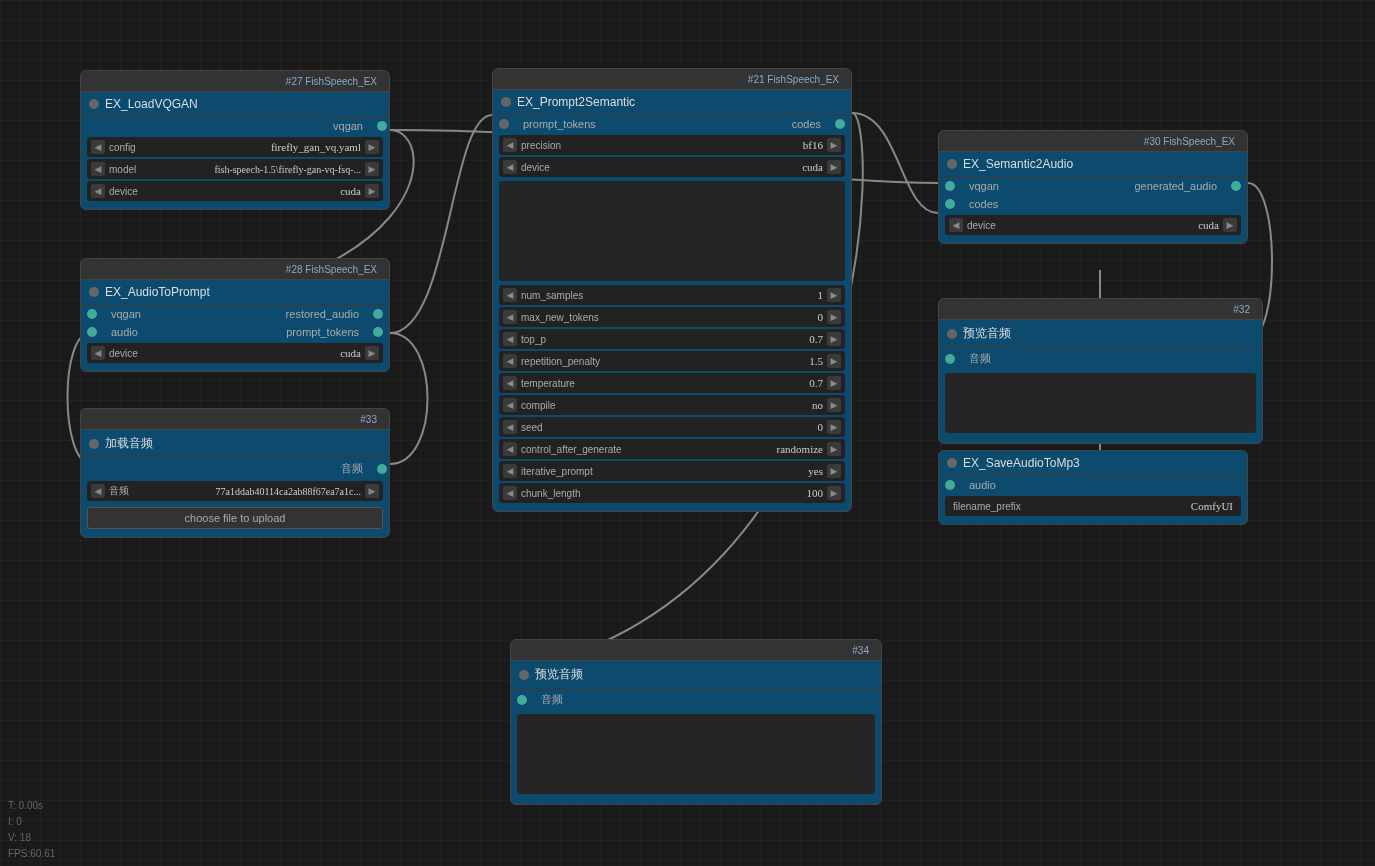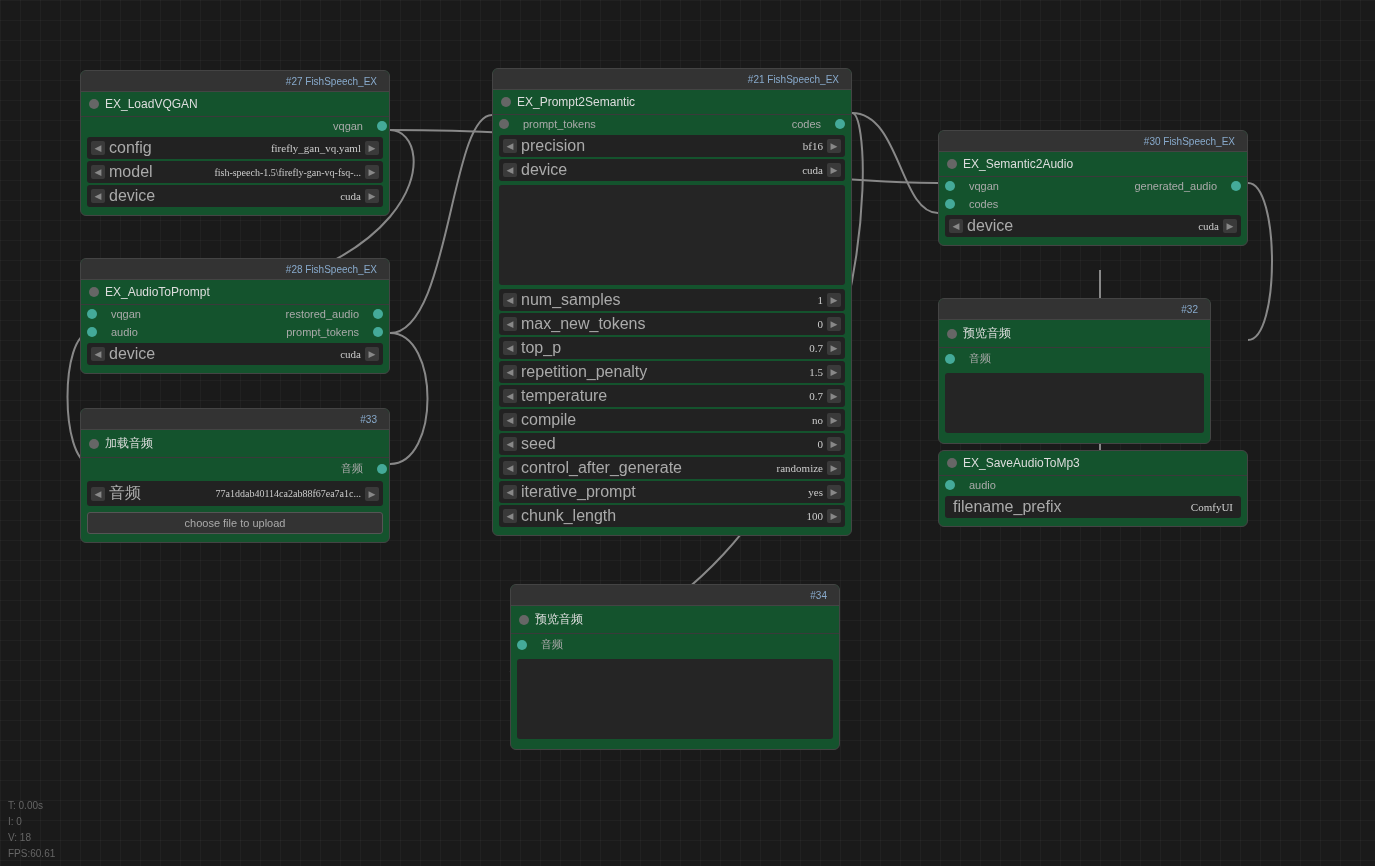--- a/index.html
+++ b/index.html
@@ -13,21 +13,21 @@
       height: 866px;
       overflow: hidden;
       font-family: 'Segoe UI', Arial, sans-serif;
       font-size: 12px;
       color: #ccc;
       position: relative;
     }
 
     .node {
       position: absolute;
-      background: #14532d;
+      background: #0c4a6e;
       border: 1px solid #444;
       border-radius: 6px;
       min-width: 160px;
     }
 
     .node-title {
       background: #333;
       border-radius: 5px 5px 0 0;
       padding: 4px 8px;
       font-size: 11px;
@@ -106,21 +106,21 @@
       display: flex;
       align-items: center;
       justify-content: center;
       font-size: 9px;
       flex-shrink: 0;
     }
 
     .field-row .field-label {
       flex: 1;
       padding: 0 4px;
-      font-size: 16px;
+      font-size: 10px;
       color: #aaa;
       white-space: nowrap;
       overflow: hidden;
       text-overflow: ellipsis;
     }
 
     .field-row .field-value {
       font-size: 11px;
       color: #ccc;
       margin-right: 4px;
@@ -415,21 +415,21 @@
   </div>
   <div class="field-row">
     <button class="arrow-btn">◀</button>
     <span class="field-label">device</span>
     <span class="field-value">cuda</span>
     <button class="arrow-btn">▶</button>
   </div>
   <div style="height:6px;"></div>
 </div>
 
-<div class="node" style="left:938px; top:298px; width:273px;">
+<div class="node" style="left:938px; top:298px; width:325px;">
   <div class="node-title">
     <span class="node-id">#32</span>
   </div>
   <div class="node-header">
     <div class="dot"></div>
     <span class="title-text">预览音频</span>
   </div>
   <div class="io-row">
     <div class="connector green"></div>
     <span class="io-label-left">音频</span>
@@ -447,21 +447,21 @@
     <div class="connector green"></div>
     <span class="io-label-left">audio</span>
   </div>
   <div class="field-row">
     <span class="field-label" style="padding-left:4px;">filename_prefix</span>
     <span class="field-value">ComfyUI</span>
   </div>
   <div style="height:6px;"></div>
 </div>
 
-<div class="node" style="left:510px; top:584px; width:330px;">
+<div class="node" style="left:510px; top:639px; width:372px;">
   <div class="node-title">
     <span class="node-id">#34</span>
   </div>
   <div class="node-header">
     <div class="dot"></div>
     <span class="title-text">预览音频</span>
   </div>
   <div class="io-row">
     <div class="connector green"></div>
     <span class="io-label-left">音频</span>

